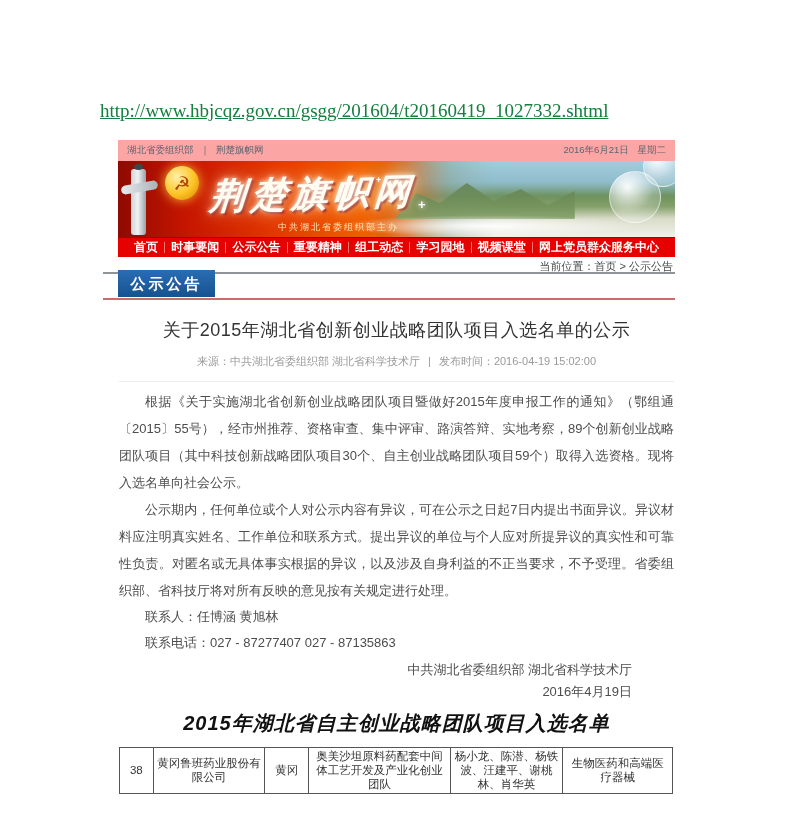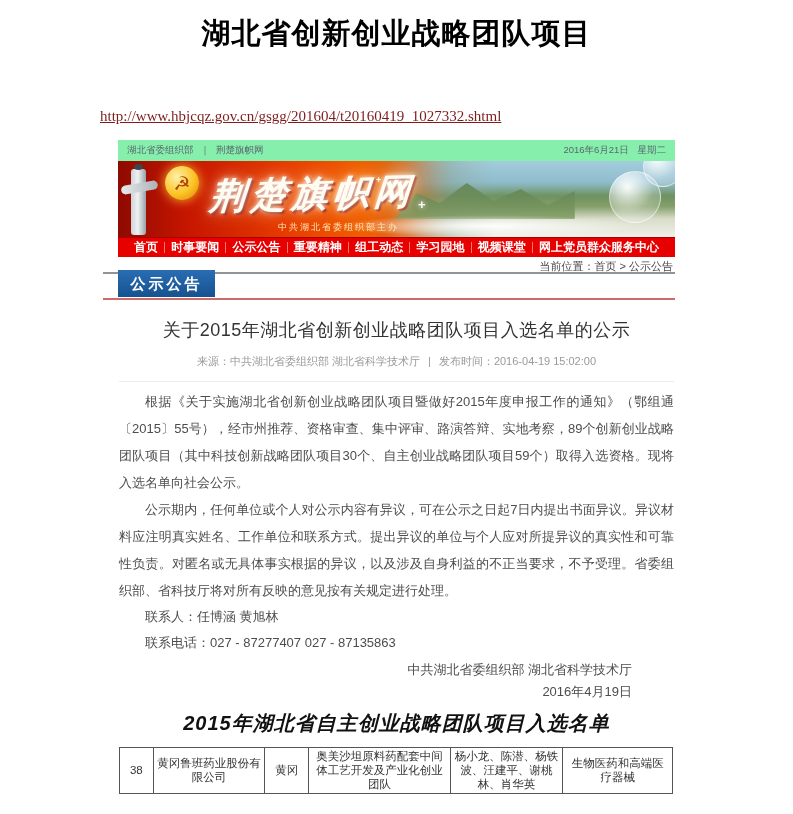--- a/index.html
+++ b/index.html
@@ -4,26 +4,26 @@
 <style>
   * { margin:0; padding:0; box-sizing:border-box; }
   html,body { background:#fff; }
   body { font-family:"Liberation Sans", sans-serif; }
   .page { position:relative; width:793px; height:814px; background:#fff; overflow:hidden; }
 
   
   .doc-title { position:absolute; top:14px; left:0; width:100%; text-align:center;
     font-family:"Liberation Serif", serif; font-size:29px; font-weight:bold; color:#000; letter-spacing:1px; }
   .doc-link { position:absolute; top:100px; left:100px; font-family:"Liberation Serif", serif;
-    font-size:15px; color:#7f1d1d; text-decoration:underline; cursor:pointer;margin-top:8px; }
+    font-size:19px; color:#15803d; text-decoration:underline; cursor:pointer; }
 
   
   .shot { position:absolute; left:118px; top:140px; width:557px; height:655px; background:#fff; font-family:"Liberation Sans", sans-serif; }
 
-  .topbar { height:21px; background:#86efac; display:flex; justify-content:space-between; align-items:center;
+  .topbar { height:21px; background:#fca5a5; display:flex; justify-content:space-between; align-items:center;
     padding:0 9px; font-size:9.5px; color:#5a6670; }
   .topbar-left span { margin-right:4px; }
   .topbar-right span { margin-left:6px; }
 
   .banner { position:relative; height:76px; overflow:hidden;
     background:linear-gradient(90deg,#8e0a00 0%,#c51500 12%,#e63c00 30%,#f05f00 44%,#d86a1e 52%,#8aa08a 60%,#9dc2c0 78%,#9fc9d2 100%); }
   .banner-photo { position:absolute; right:0; top:0; width:52%; height:100%;
     background:linear-gradient(180deg,#a3cddd 0%,#8fbccc 28%,#6e9260 46%,#85a06a 60%,#d9dcc9 76%,#f0f1e8 100%);
     -webkit-mask:linear-gradient(90deg,transparent 0%,#000 38%); mask:linear-gradient(90deg,transparent 0%,#000 38%); }
   .mountain { position:absolute; right:18%; top:18px; width:180px; height:40px;
@@ -82,21 +82,20 @@
   table.sel { margin-top:10px; width:554px; border-collapse:collapse; table-layout:fixed; }
   table.sel td { border:1px solid #555; text-align:center; vertical-align:middle;
     font-size:11.5px; line-height:1.2; color:#333; padding:2px 3px; height:40px; }
   col.c1{width:6.1%} col.c2{width:20.2%} col.c3{width:7.9%} col.c4{width:25.6%} col.c5{width:20.4%} col.c6{width:19.8%}
 </style>
 </head>
 <body>
 
 <div class="page">
 
-  <h1 class="doc-title">湖北省创新创业战略团队项目</h1>
   <a class="doc-link">http://www.hbjcqz.gov.cn/gsgg/201604/t20160419_1027332.shtml</a>
 
   <div class="shot">
 
     <div class="topbar">
       <div class="topbar-left">
         <span>湖北省委组织部</span>
         <span>｜</span>
         <span>荆楚旗帜网</span>
       </div>

